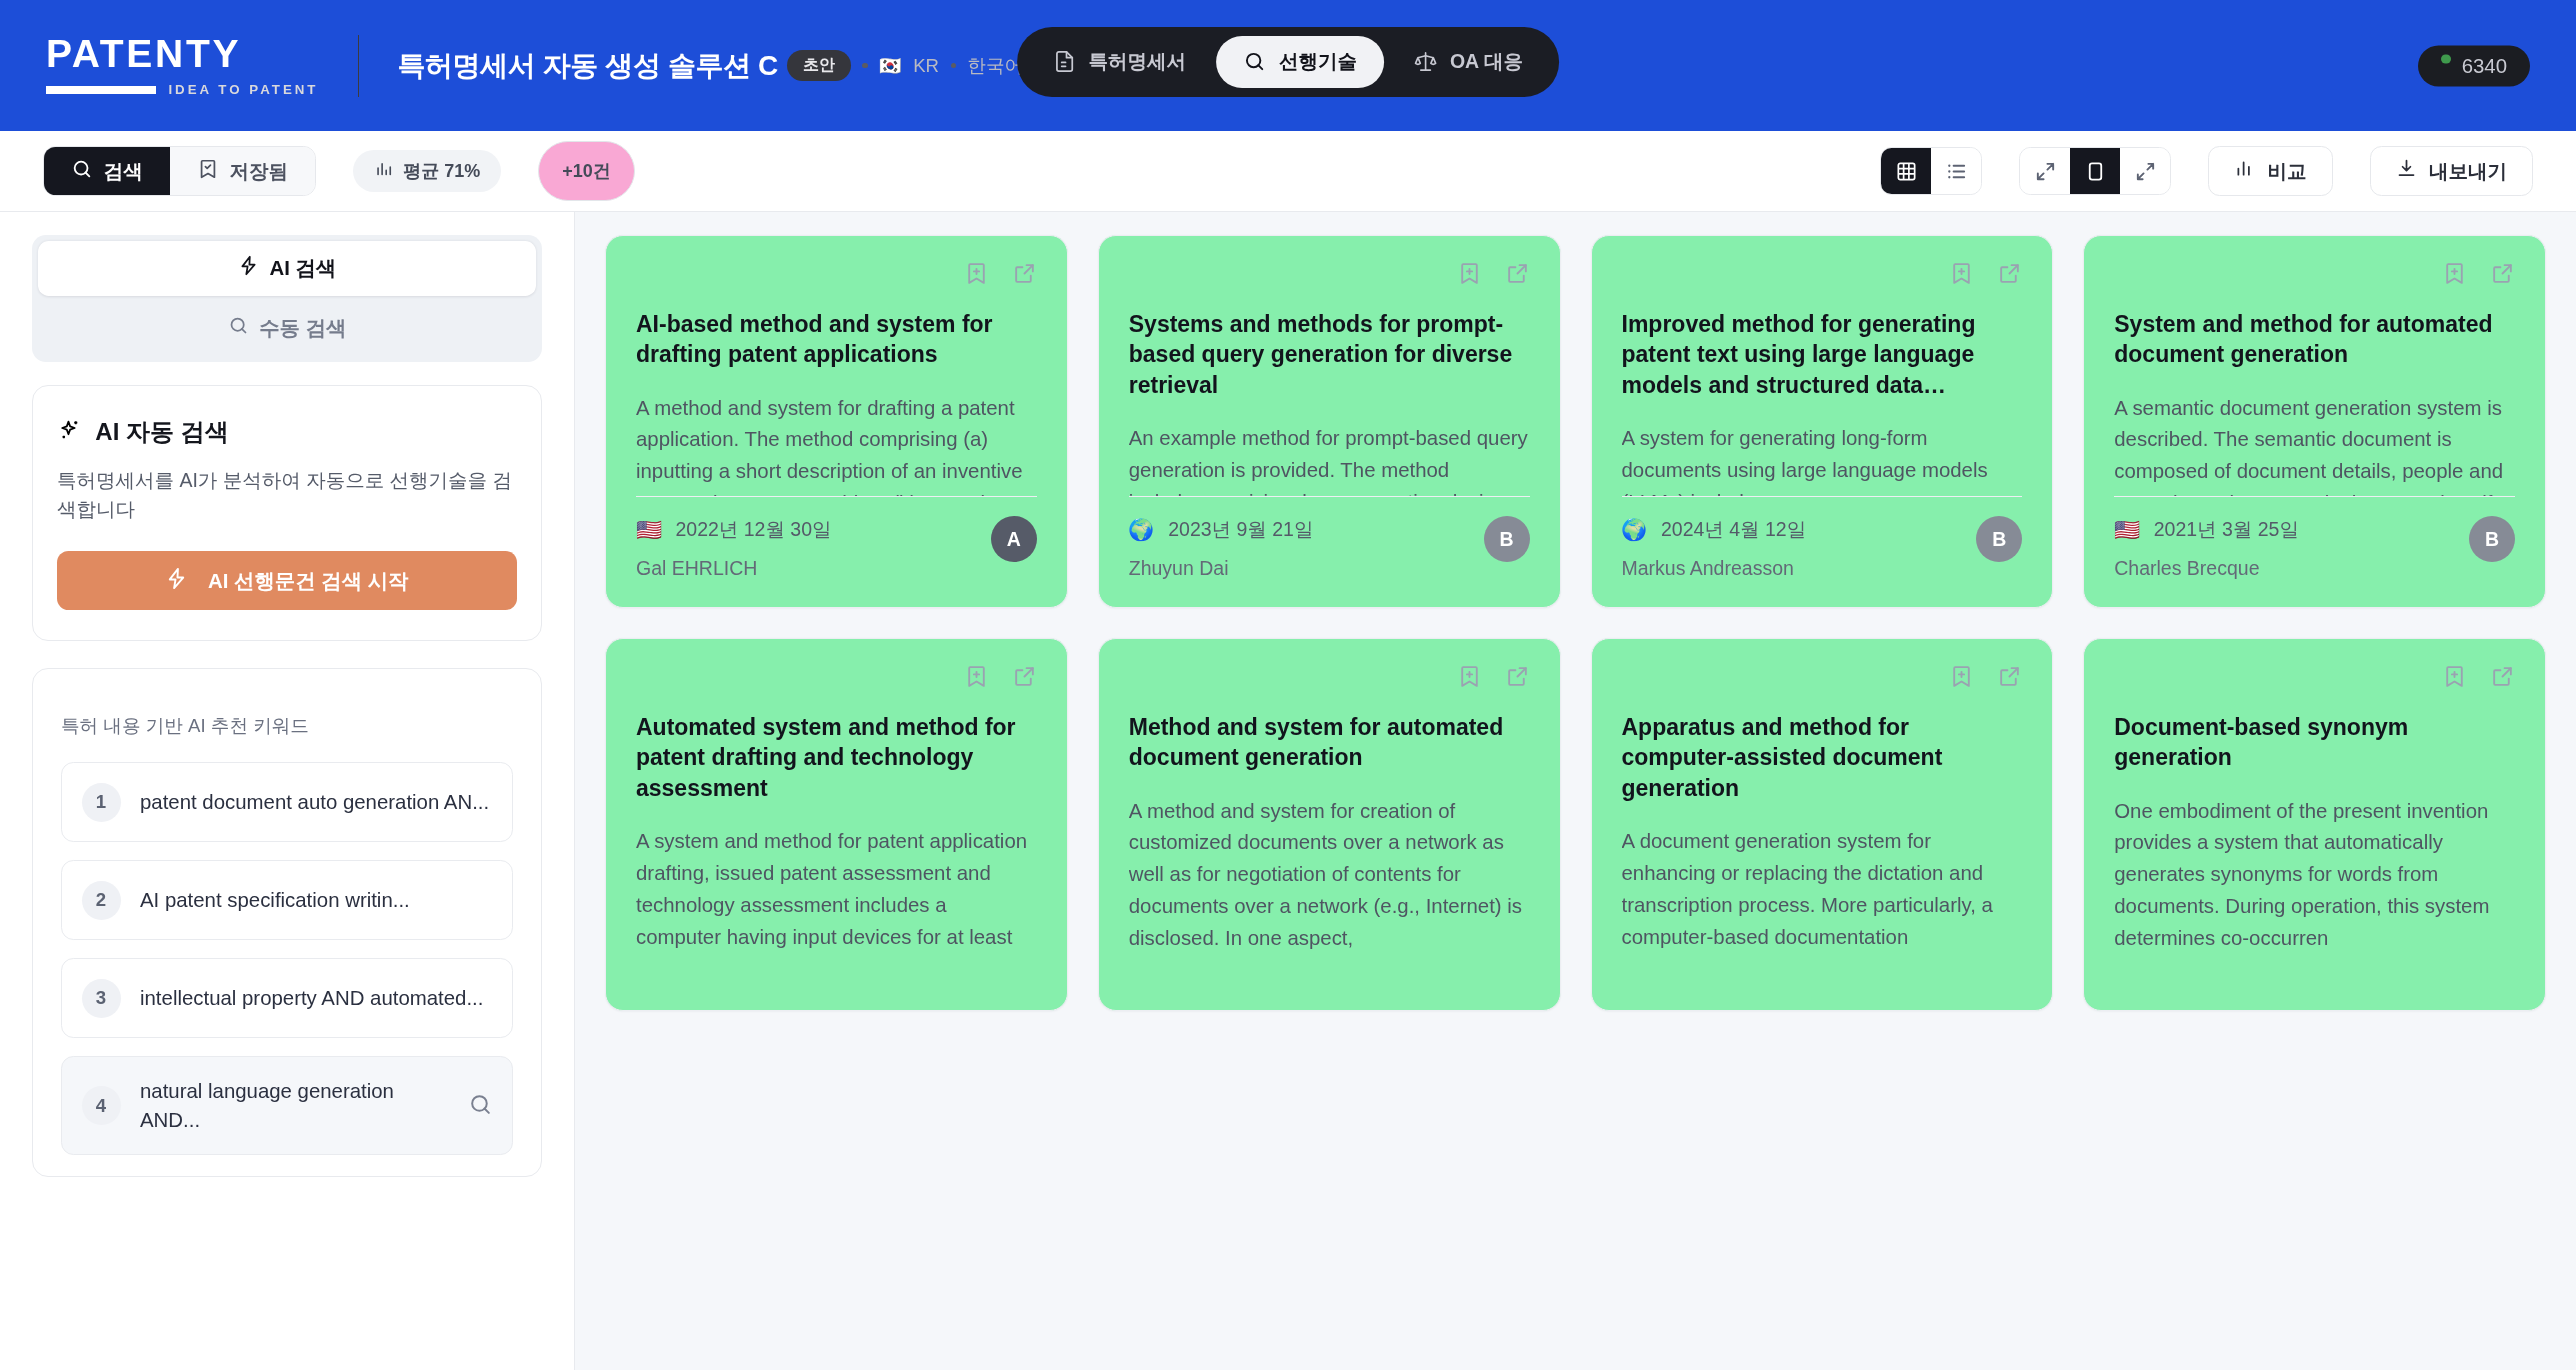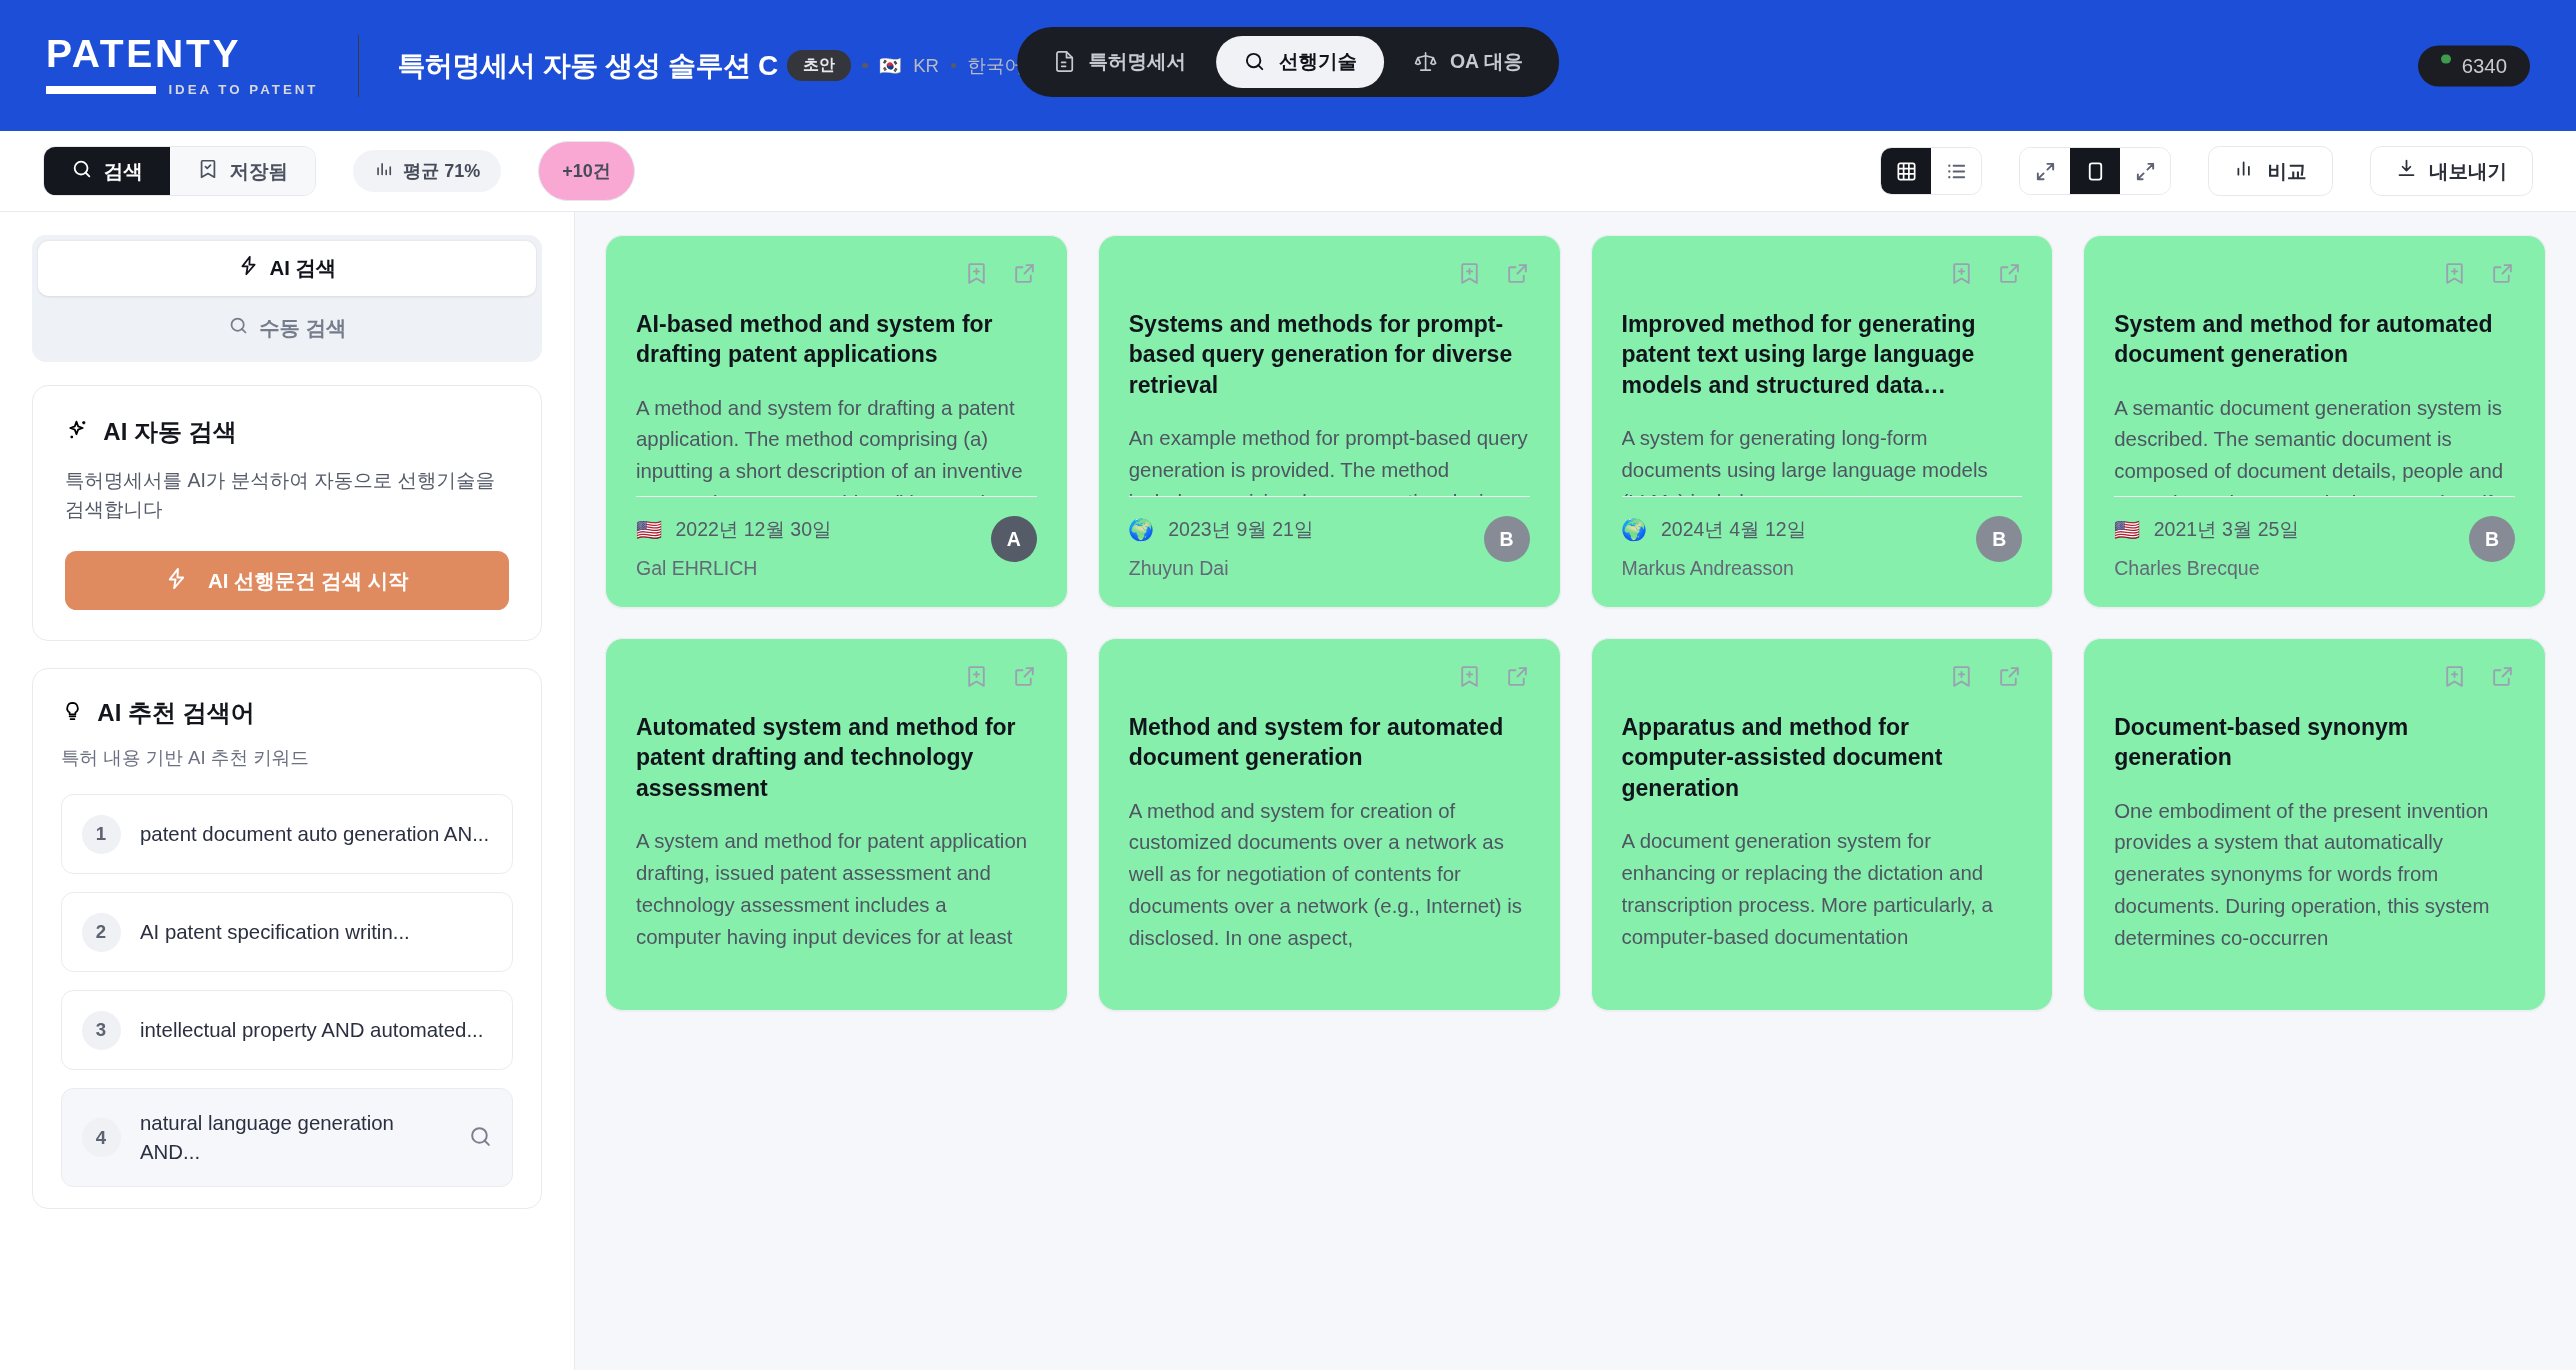--- a/index.html
+++ b/index.html
@@ -146,21 +146,21 @@
     flex: 1; display: flex; align-items: center; justify-content: center; gap: 10.7px;
     padding: 13.3px 0; border-radius: 10.7px;
     font-size: 20.4px; font-weight: 700; color: #757c8c;
   }
   .tab-sw.on { background: #ffffff; color: #12131a; box-shadow: 0 0.9px 2.7px rgba(16,24,40,.1); }
 
   .panel {
     margin-top: 23px;
     border: 0.9px solid #e8eaee; border-radius: 16px;
     background: #ffffff;
-    padding: 30px 32px;
+    padding: 30px 24px;
   }
   .panel-head { display: flex; align-items: center; gap: 13.3px; }
   .panel-title { font-size: 24px; font-weight: 700; color: #14161d; }
   .panel-desc {
     margin-top: 18px; font-size: 19.5px; line-height: 1.5; color: #555b69;
   }
   .cta {
     margin-top: 27px;
     background: #e08a60;
     border-radius: 11.5px;
@@ -438,30 +438,20 @@
         <span>
           <svg width="23" height="23" viewBox="0 0 24 24" fill="none" stroke="currentColor" stroke-width="2" stroke-linecap="round" stroke-linejoin="round">
               <path d="M13.5 2 5 13h6l-1.5 9L19 11h-6z"></path>
             </svg>
         </span>
         <span>AI 선행문건 검색 시작</span>
       </div>
     </div>
 
     <div class="panel panel2">
-      <div class="panel-head">
-        <span>
-          <svg width="23" height="23" viewBox="0 0 24 24" fill="none" stroke="currentColor" stroke-width="1.8" stroke-linecap="round" stroke-linejoin="round">
-              <path d="M9 17h6"></path>
-              <path d="M10 20h4"></path>
-              <path d="M12 3a5.5 5.5 0 0 0-3 10.1V15h6v-1.9A5.5 5.5 0 0 0 12 3z"></path>
-            </svg>
-        </span>
-        <span class="panel-title">AI 추천 검색어</span>
-      </div>
       <div class="panel2-desc">특허 내용 기반 AI 추천 키워드</div>
 
       <div class="kw-list">
         <div class="kw">
           <span class="kw-num">1</span>
           <span class="kw-text">patent document auto generation AN...</span>
         </div>
         <div class="kw">
           <span class="kw-num">2</span>
           <span class="kw-text">AI patent specification writin...</span>

